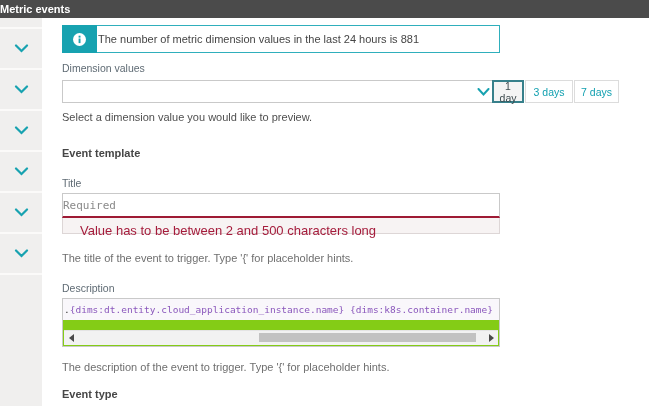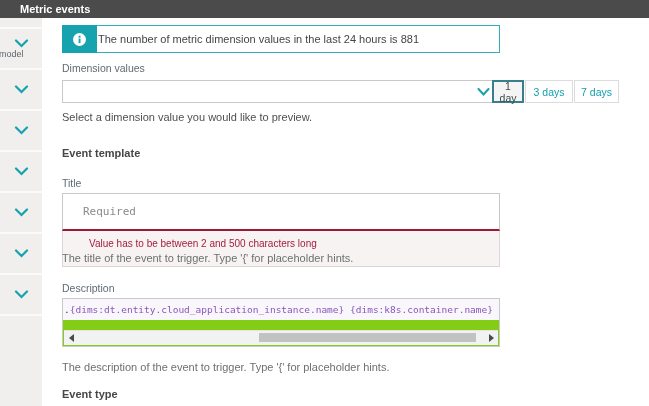--- a/index.html
+++ b/index.html
@@ -4,21 +4,21 @@
 <style>
   html,body { margin:0; padding:0; }
   body {
     width:649px; height:406px; position:relative; overflow:hidden;
     background:#fff; font-family:"Liberation Sans", sans-serif;
   }
   
   .header {
     position:absolute; top:0; left:0; width:649px; height:18px;
     background:#4b4b4b; color:#fff; font-size:11px; font-weight:bold;
-    line-height:18px; padding-left:20px; box-sizing:border-box;
+    line-height:18px; padding-left:0; box-sizing:border-box;
   }
   
   .sidebar { position:absolute; top:18px; left:0; width:42px; height:388px; background:#f0efee; }
   .sidebar-spacer { height:9px; border-bottom:2px solid #fbfaf9; }
   .sidebar-row {
     height:39px; border-bottom:2px solid #fbfaf9; cursor:pointer;
     display:flex; flex-direction:column; align-items:center; justify-content:center;
   }
   .sidebar-row .srow-label {
     font-size:9px; color:#5d666d; margin-top:1px; align-self:flex-start; margin-left:-1px;
@@ -51,29 +51,29 @@
   .day-btn.selected { width:32px; background:#f4f4f4; border:2px solid #37808b; color:#3d4a4e; }
   .day-btn.plain { background:#fff; border:1px solid #dcdcdc; color:#12a0b0; }
   .day-btn.w2 { width:48px; } .day-btn.w3 { width:45px; }
   .hint { position:absolute; left:20px; top:93px; font-size:11px; color:#4f4f4f; }
   .section-heading { position:absolute; left:20px; font-size:11px; font-weight:bold; color:#464646; }
   #event-template-heading { top:129px; }
   #title-label { top:159px; }
   
   .title-group { position:absolute; left:20px; top:175px; width:438px; }
   .title-input {
-    display:block; width:100%; box-sizing:border-box; height:38px;
+    display:block; width:100%; box-sizing:border-box; height:25px;
     border:1px solid #c9c9c9; border-bottom:2px solid #9e1a34;
-    padding:0 20px; font-family:"DejaVu Sans Mono", monospace; font-size:11px; color:#333;
+    padding:0 0; font-family:"DejaVu Sans Mono", monospace; font-size:11px; color:#333;
     outline:none; background:#fff;
   }
   .title-input::placeholder { color:#8a8a8a; opacity:1; }
   .error-box {
     box-sizing:border-box; border:1px solid #ddd6d6; border-top:none; background:#f7f3f3;
-    height:36px; line-height:25px; padding-left:26px; color:#a51c3c; font-size:10px;
+    height:16px; line-height:25px; padding-left:17px; color:#a51c3c; font-size:13px;
   }
   .help { position:absolute; left:20px; font-size:11px; color:#6f6f6f; }
   #title-help { top:234px; }
   #desc-label { top:264px; }
   
   .desc-box {
     position:absolute; left:20px; top:280px; width:438px; height:49px;
     border:1px solid #c9c9c9; box-sizing:border-box; background:#84cc16; cursor:text;
   }
   .code-line {
@@ -100,26 +100,20 @@
 </head>
 <body>
 
 <div class="header">
   <span>Metric events</span>
 </div>
 
 <div class="sidebar">
   <div class="sidebar-spacer"></div>
 
-  <div class="sidebar-row">
-    <svg class="chev" width="15" height="9" viewBox="0 0 15 9">
-        <path d="M2 1.5 L7.5 7 L13 1.5" fill="none" stroke="#17a2b0" stroke-width="2.2" stroke-linecap="round"></path>
-      </svg>
-    <span class="srow-label">model</span>
-  </div>
   <div class="sidebar-row">
     <svg width="15" height="9" viewBox="0 0 15 9">
         <path d="M2 1.5 L7.5 7 L13 1.5" fill="none" stroke="#17a2b0" stroke-width="2.2" stroke-linecap="round"></path>
       </svg>
   </div>
   <div class="sidebar-row">
     <svg width="15" height="9" viewBox="0 0 15 9">
         <path d="M2 1.5 L7.5 7 L13 1.5" fill="none" stroke="#17a2b0" stroke-width="2.2" stroke-linecap="round"></path>
       </svg>
   </div>

